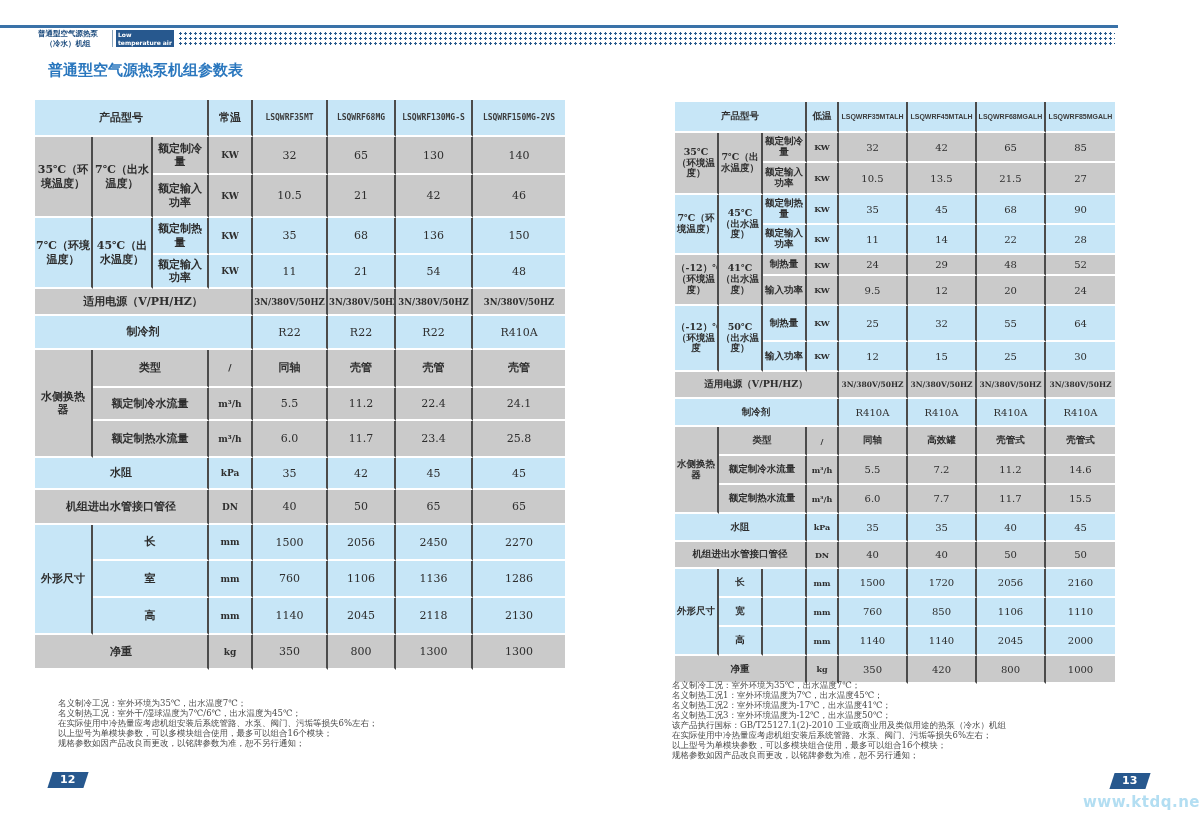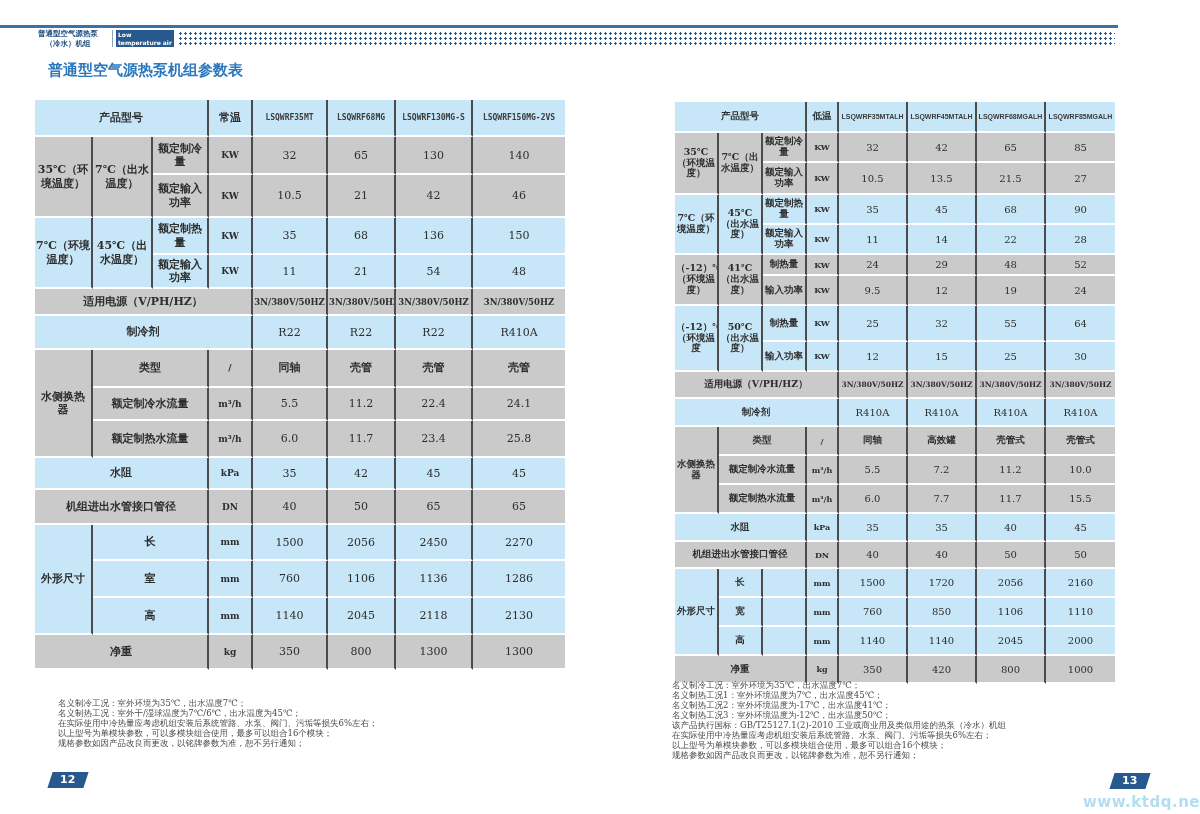--- a/index.html
+++ b/index.html
@@ -290,21 +290,21 @@
       <td>24</td>
       <td>29</td>
       <td>48</td>
       <td class="le">52</td>
     </tr>
     <tr class="bg" style="height:30px">
       <td class="lbl">输入功率</td>
       <td class="unit">KW</td>
       <td>9.5</td>
       <td>12</td>
-      <td>19</td>
+      <td>20</td>
       <td class="le">24</td>
     </tr>
     <tr class="bb" style="height:36px">
       <td rowspan="2" class="lbl">（-12）℃（环境温度</td>
       <td rowspan="2" class="lbl">50℃（出水温度）</td>
       <td class="lbl">制热量</td>
       <td class="unit">KW</td>
       <td>25</td>
       <td>32</td>
       <td>55</td>
@@ -340,21 +340,21 @@
       <td class="lbl">高效罐</td>
       <td class="lbl">壳管式</td>
       <td class="lbl le">壳管式</td>
     </tr>
     <tr class="bg" style="height:29px">
       <td colspan="2" class="lbl">额定制冷水流量</td>
       <td class="unit">m³/h</td>
       <td>5.5</td>
       <td>7.2</td>
       <td>11.2</td>
-      <td class="le">10.0</td>
+      <td class="le">14.6</td>
     </tr>
     <tr class="bg" style="height:29px">
       <td colspan="2" class="lbl">额定制热水流量</td>
       <td class="unit">m³/h</td>
       <td>6.0</td>
       <td>7.7</td>
       <td>11.7</td>
       <td class="le">15.5</td>
     </tr>
     <tr class="bb" style="height:28px">

